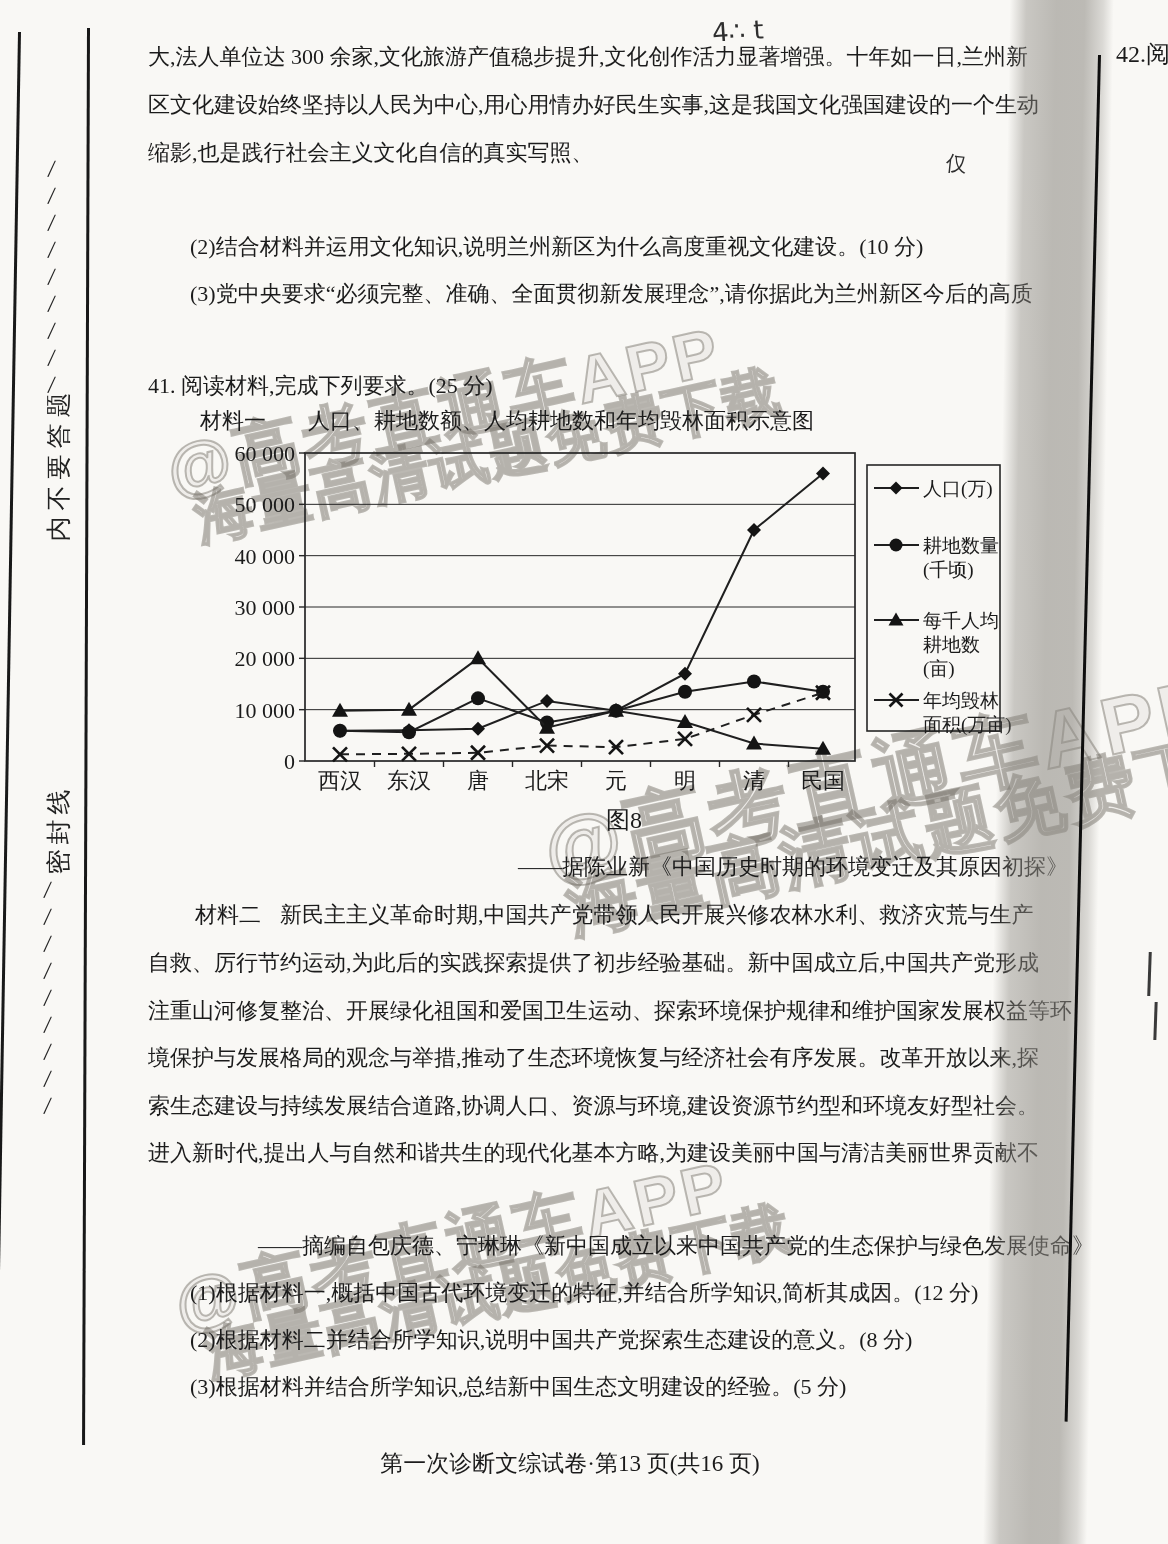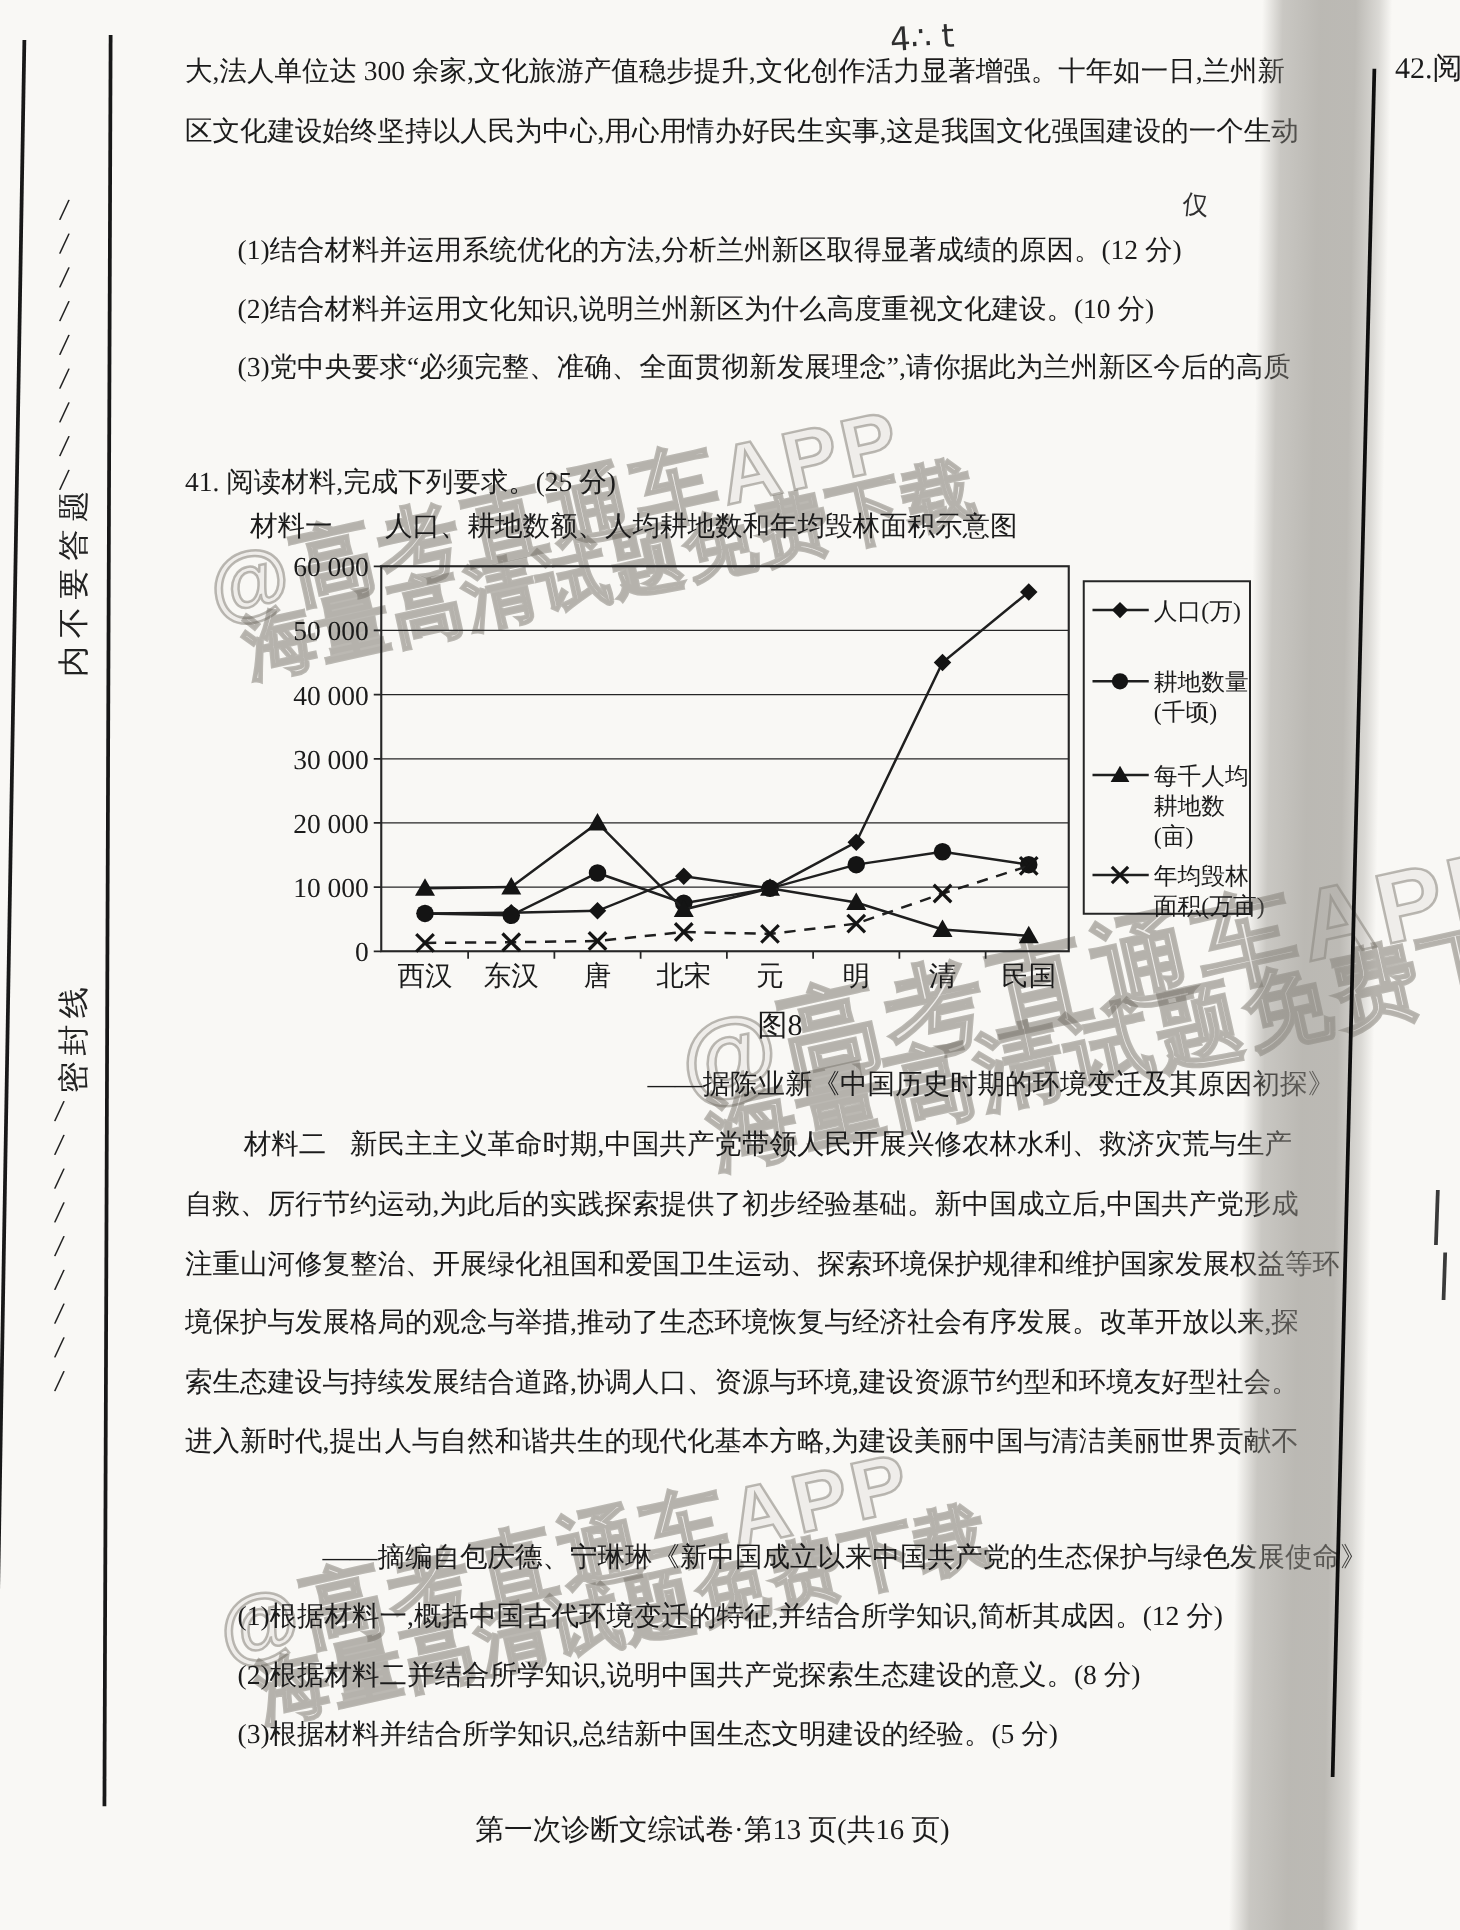--- a/index.html
+++ b/index.html
@@ -76,22 +76,22 @@
   <div class="wm wm-mid-a" style="left:545px;top:800px;">@高考直通车APP</div>
   <div class="wm wm-mid-b" style="left:568px;top:862px;">海量高清试题免费下载</div>
   <div class="wm wm-a" style="left:176px;top:1262px;">@高考直通车APP</div>
   <div class="wm wm-b" style="left:206px;top:1318px;">海量高清试题免费下载</div>
 
   <div class="hand" style="left:712px;top:16px;font-size:26px;transform:rotate(-4deg);">4∴ t</div>
   <div class="hand" style="left:946px;top:150px;font-size:21px;transform:rotate(6deg);">仅</div>
 
   <div class="line" style="left:148px;top:42px;">大,法人单位达 300 余家,文化旅游产值稳步提升,文化创作活力显著增强。十年如一日,兰州新</div>
   <div class="line" style="left:148px;top:90px;">区文化建设始终坚持以人民为中心,用心用情办好民生实事,这是我国文化强国建设的一个生动</div>
-
-  <div class="line" style="left:190px;top:185px;">(1)结合材料并运用系统优化的方法,分析兰州新区取得显著成绩的原因。(12 分)</div>
+  <div class="line" style="left:148px;top:138px;">缩影,也是践行社会主义文化自信的真实写照、</div>
+
   <div class="line" style="left:190px;top:232px;">(2)结合材料并运用文化知识,说明兰州新区为什么高度重视文化建设。(10 分)</div>
   <div class="line" style="left:190px;top:279px;">(3)党中央要求“必须完整、准确、全面贯彻新发展理念”,请你据此为兰州新区今后的高质</div>
 
   <div class="line" style="left:148px;top:371px;">41. 阅读材料,完成下列要求。(25 分)</div>
   <div class="line hei" style="left:200px;top:406px;">材料一</div>
   <div class="line hei" style="left:308px;top:406px;">人口、耕地数额、人均耕地数和年均毁林面积示意图</div>
 
   <div id="chart-wrap">
     <svg id="chart-svg" width="795" height="385" viewBox="0 0 795 385">
         <rect x="80" y="25" width="550" height="308" fill="none" stroke="#262626" stroke-width="1.7"></rect>

